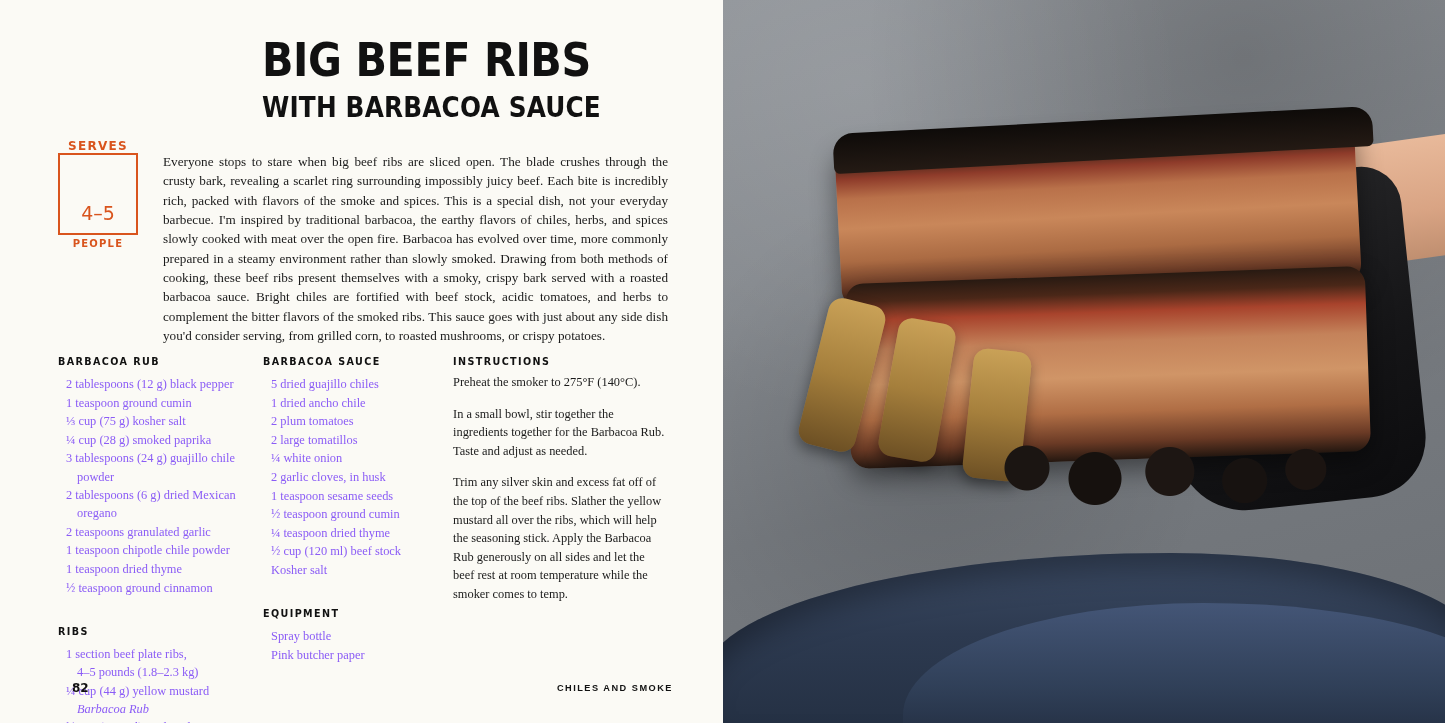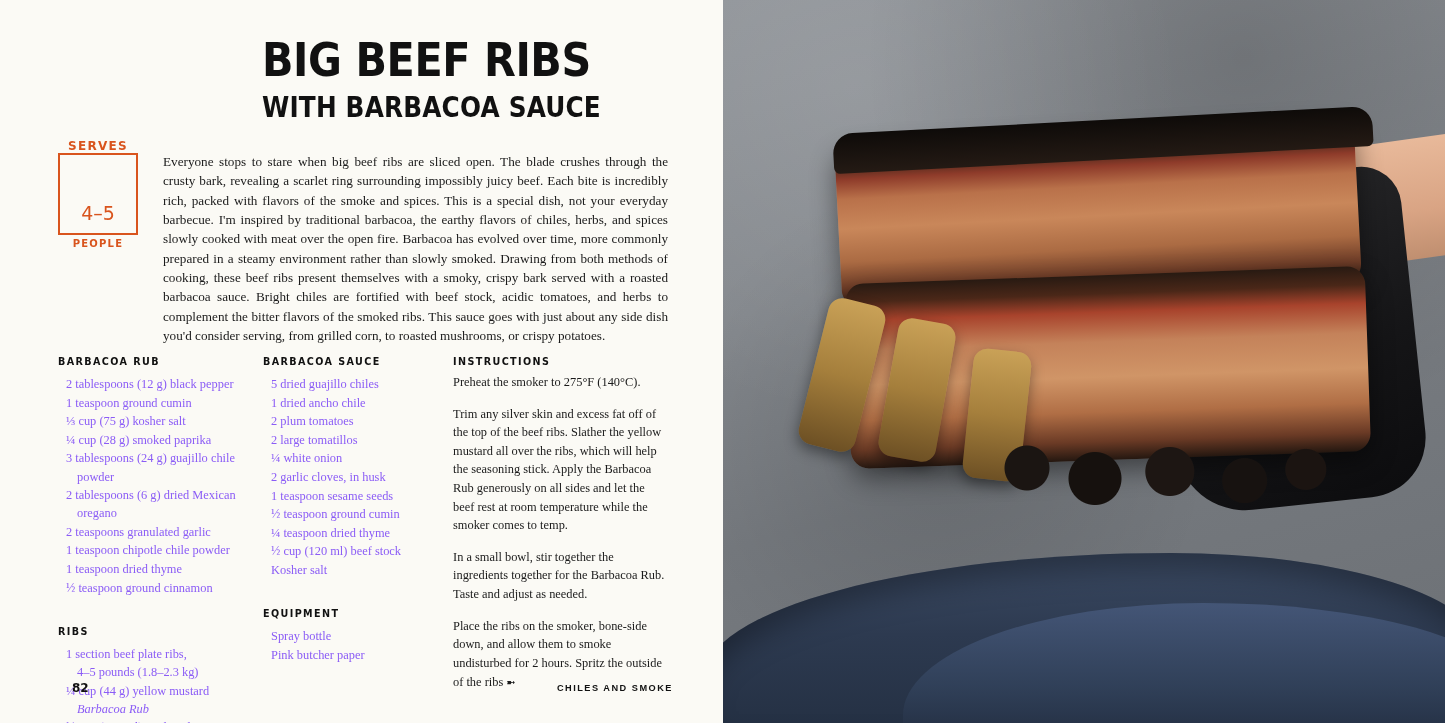--- a/index.html
+++ b/index.html
@@ -383,23 +383,22 @@
         <ul class="ing-list">
           <li><span>Spray bottle</span></li>
           <li><span>Pink butcher paper</span></li>
         </ul>
       </div>
 
       <div class="col-3">
         <div class="sec-head">INSTRUCTIONS</div>
         <div class="instr-body">
           <p>Preheat the smoker to 275°F (140°C).</p>
+          <p>In a small bowl, stir together the ingredients together for the Barbacoa Rub. Taste and adjust as needed.</p>
           <p>Trim any silver skin and excess fat off of the top of the beef ribs. Slather the yellow mustard all over the ribs, which will help the seasoning stick. Apply the Barbacoa Rub generously on all sides and let the beef rest at room temperature while the smoker comes to temp.</p>
-          <p>In a small bowl, stir together the ingredients together for the Barbacoa Rub. Taste and adjust as needed.</p>
-          <p><span>Place the ribs on the smoker, bone-side down, and allow them to smoke undisturbed for 2 hours. Spritz the outside of the ribs</span> <span class="arrow">➼</span></p>
         </div>
       </div>
 
     </div>
 
     <div class="page-number">82</div>
     <div class="running-head">CHILES AND SMOKE</div>
   </div>
 
   <div class="right-page">

